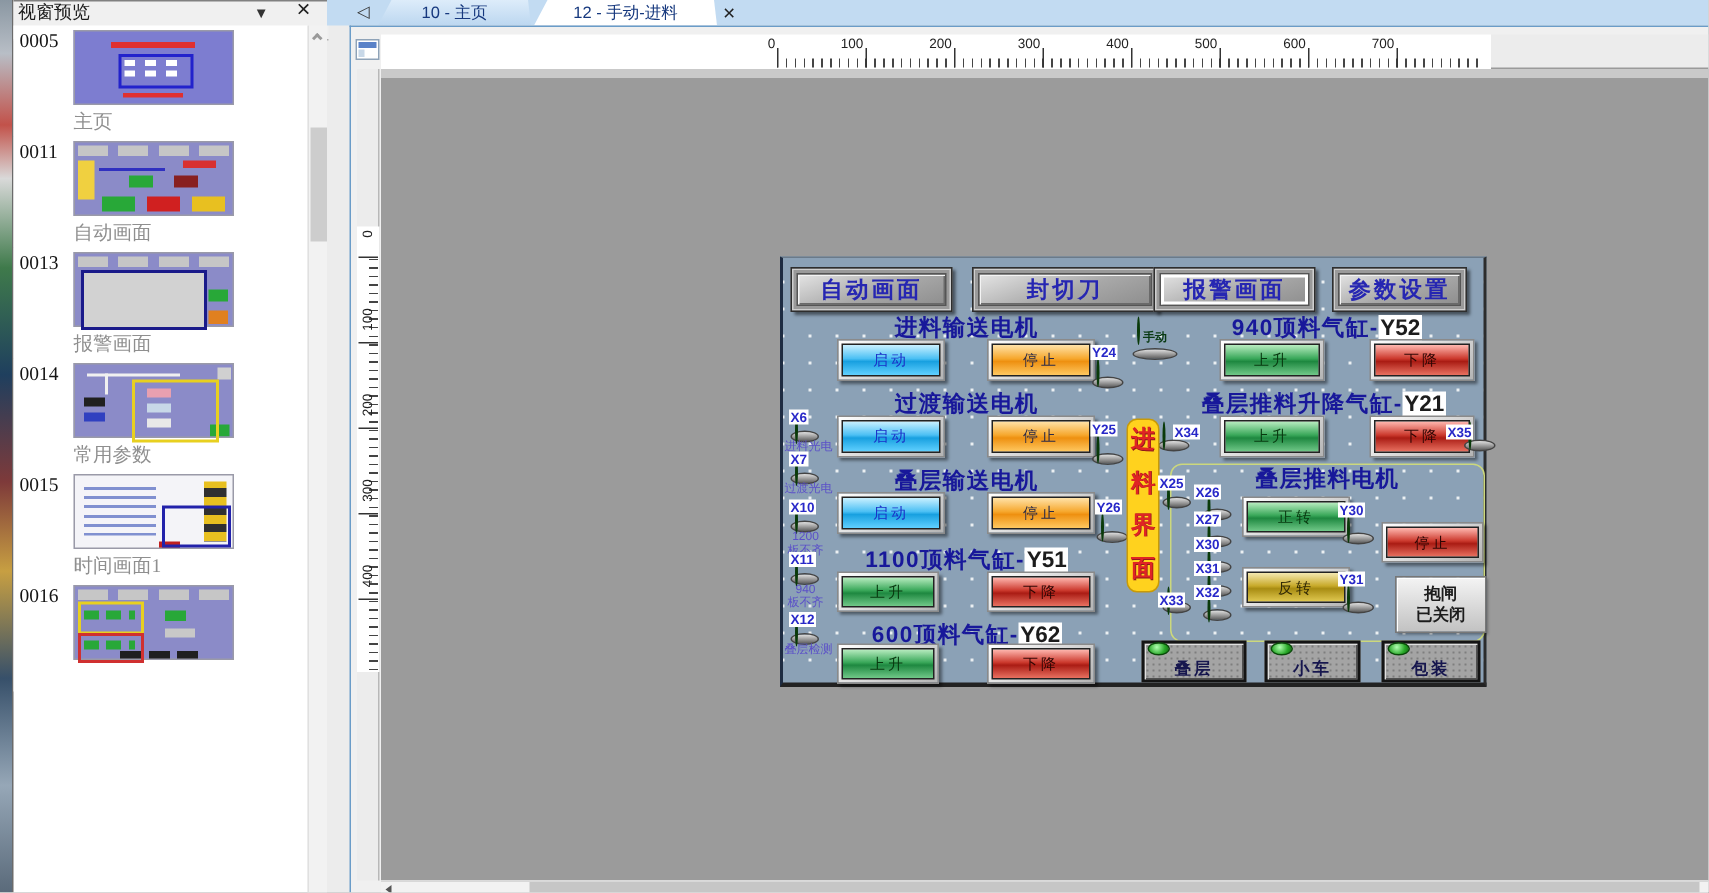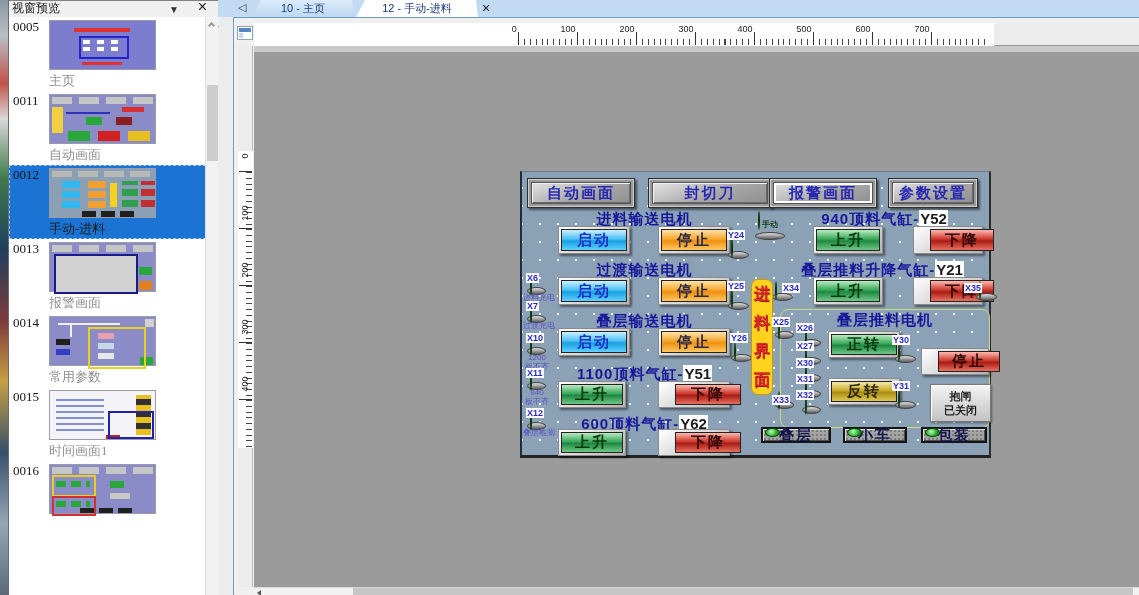--- a/index.html
+++ b/index.html
@@ -148,25 +148,25 @@
     font-weight:bold;font-size:15px;color:#2626b2;letter-spacing:2px;white-space:nowrap;}
   .gbtn.sel .inner{outline:2px solid #fff;outline-offset:-3px;}
 
   .stitle{position:absolute;text-align:center;font-weight:bold;font-size:15px;line-height:17px;
     color:#18189a;letter-spacing:1px;white-space:nowrap;}
   .stitle .wtag{background:#fff;color:#1c1c1c;padding:0 1px;letter-spacing:0;}
 
   .cbtn{position:absolute;background:linear-gradient(145deg,#ffffff,#b4b4b4);border:1px solid #8a8a8a;
     box-shadow:2px 2px 2px rgba(0,0,0,.45);padding:2px;}
   .cbtn .face{width:100%;height:100%;border:1px solid #222;display:flex;align-items:center;justify-content:center;
-    font-weight:bold;font-size:15px;letter-spacing:2px;white-space:nowrap;}
+    font-weight:normal;font-size:10px;letter-spacing:2px;white-space:nowrap;}
   .face-start{background:linear-gradient(#c9f0ff 0%,#4cc0f4 45%,#18a0e0 55%,#60d0ff 100%);color:#1a2ec8;}
   .face-stop {background:linear-gradient(#ffe2a8 0%,#f6a82e 45%,#ee9010 55%,#ffc860 100%);color:#2a2a48;}
   .face-up   {background:linear-gradient(#b8ecc0 0%,#3aa85a 45%,#1e8840 55%,#70c888 100%);color:#08380f;}
-  .face-down {background:linear-gradient(#ffb8b0 0%,#cc3a2e 45%,#aa1c14 55%,#e87060 100%);color:#2e0604;margin-left:14px;}
+  .face-down {background:linear-gradient(#ffb8b0 0%,#cc3a2e 45%,#aa1c14 55%,#e87060 100%);color:#2e0604;}
   .face-rev  {background:linear-gradient(#f4e8b0 0%,#c8aa2a 45%,#a88c12 55%,#e0c850 100%);color:#302805;}
 
   .lamp{position:absolute;width:15px;height:15px;}
   .lamp .base{position:absolute;left:-3px;right:-3px;bottom:-4px;height:8px;border-radius:50%;
     background:linear-gradient(#e0e0e0,#5e5e5e);border:1px solid #444;}
   .lamp .bulb{position:relative;width:100%;height:100%;border-radius:50%;
     background:radial-gradient(circle at 35% 30%,#d2ffd2,#4fc24f 40%,#157815 72%,#0a4a0a);
     border:1px solid #0a3a0a;box-shadow:inset -1px -2px 2px rgba(0,0,0,.4);}
   .lamp.sm{width:13px;height:13px;}
   .lamp.lg{width:24px;height:24px;}
@@ -179,24 +179,24 @@
     border:1px solid #c89a08;border-radius:7px;display:flex;flex-direction:column;align-items:center;
     justify-content:space-around;color:#e02424;font-weight:bold;font-size:16px;line-height:1;
     text-shadow:.5px .5px 0 #8a1a1a;}
 
   .group{position:absolute;left:258px;top:137px;width:210px;height:119px;border:1px solid #ccd87c;border-radius:8px;}
 
   .brake{position:absolute;background:linear-gradient(#f4f4f4,#c2c2c2);border:1px solid #777;
     box-shadow:1px 1px 2px rgba(0,0,0,.4),inset 1px 1px 0 #fff;
     font-weight:bold;font-size:11px;line-height:14px;color:#1c1c1c;text-align:center;padding-top:4px;}
 
-  .pbtn{position:absolute;height:16px;background-color:#a4a4a4;
+  .pbtn{position:absolute;height:28px;background-color:#a4a4a4;
     background-image:radial-gradient(#7e7e7e 0.8px,transparent 1px);background-size:4px 4px;
     border:2px solid #141414;box-shadow:inset 1px 1px 0 #e0e0e0,inset -1px -1px 0 #505050;
-    display:flex;align-items:center;justify-content:center;font-weight:bold;font-size:15px;
+    display:flex;align-items:flex-end;justify-content:center;font-weight:bold;font-size:11px;
     color:#16164e;letter-spacing:2px;}
   .pbtn::before{content:"";position:absolute;left:2px;top:-1px;width:13px;height:7px;border-radius:50%;
     background:radial-gradient(circle at 40% 35%,#b0ffb0,#28a828 60%,#0e6a0e);border:1px solid #0a4a0a;}
 </style>
 </head>
 <body>
 
 <div class="app">
   <div class="desktop-strip"></div>
 
@@ -209,25 +209,20 @@
     <div class="sb-list">
       <div class="sb-item">
         <span class="sb-id">0005</span>
         <div class="thumb t10"></div>
         <div class="sb-cap">主页</div>
       </div>
       <div class="sb-item">
         <span class="sb-id">0011</span>
         <div class="thumb t11"></div>
         <div class="sb-cap">自动画面</div>
-      </div>
-      <div class="sb-item sel-item">
-        <span class="sb-id">0012</span>
-        <div class="thumb t12"></div>
-        <div class="sb-cap">手动-进料</div>
       </div>
       <div class="sb-item">
         <span class="sb-id">0013</span>
         <div class="thumb t13"></div>
         <div class="sb-cap">报警画面</div>
       </div>
       <div class="sb-item">
         <span class="sb-id">0014</span>
         <div class="thumb t14"></div>
         <div class="sb-cap">常用参数</div>

